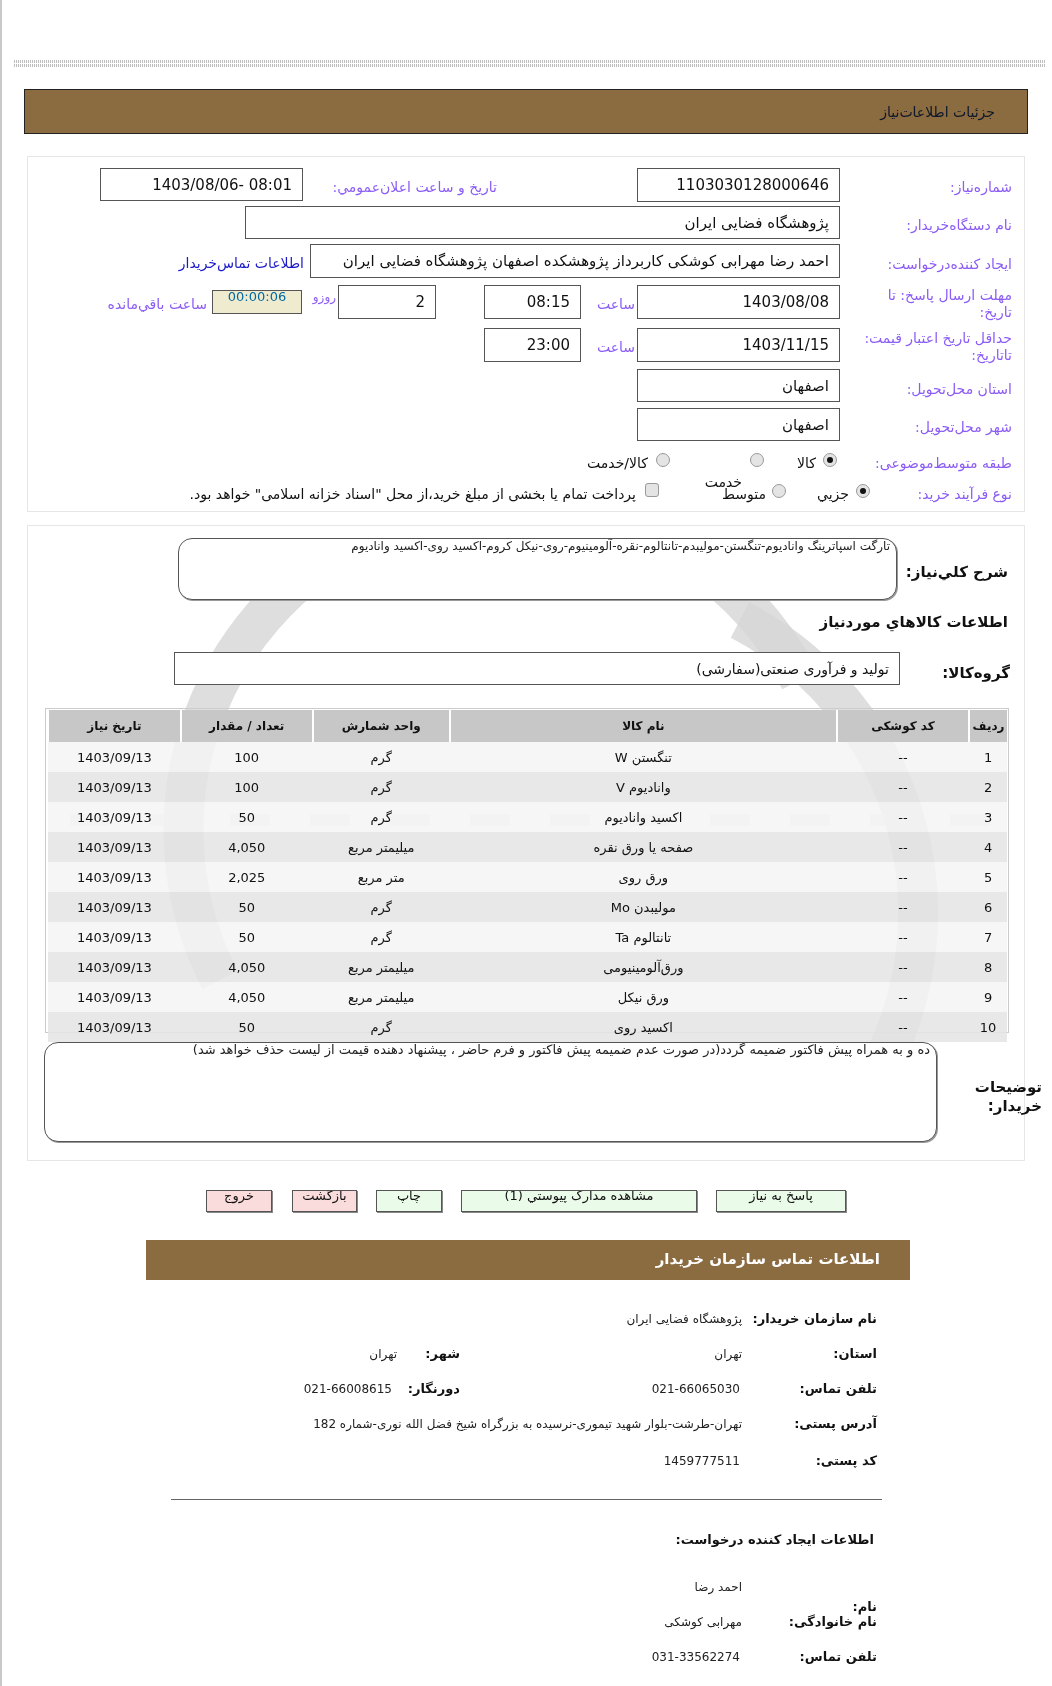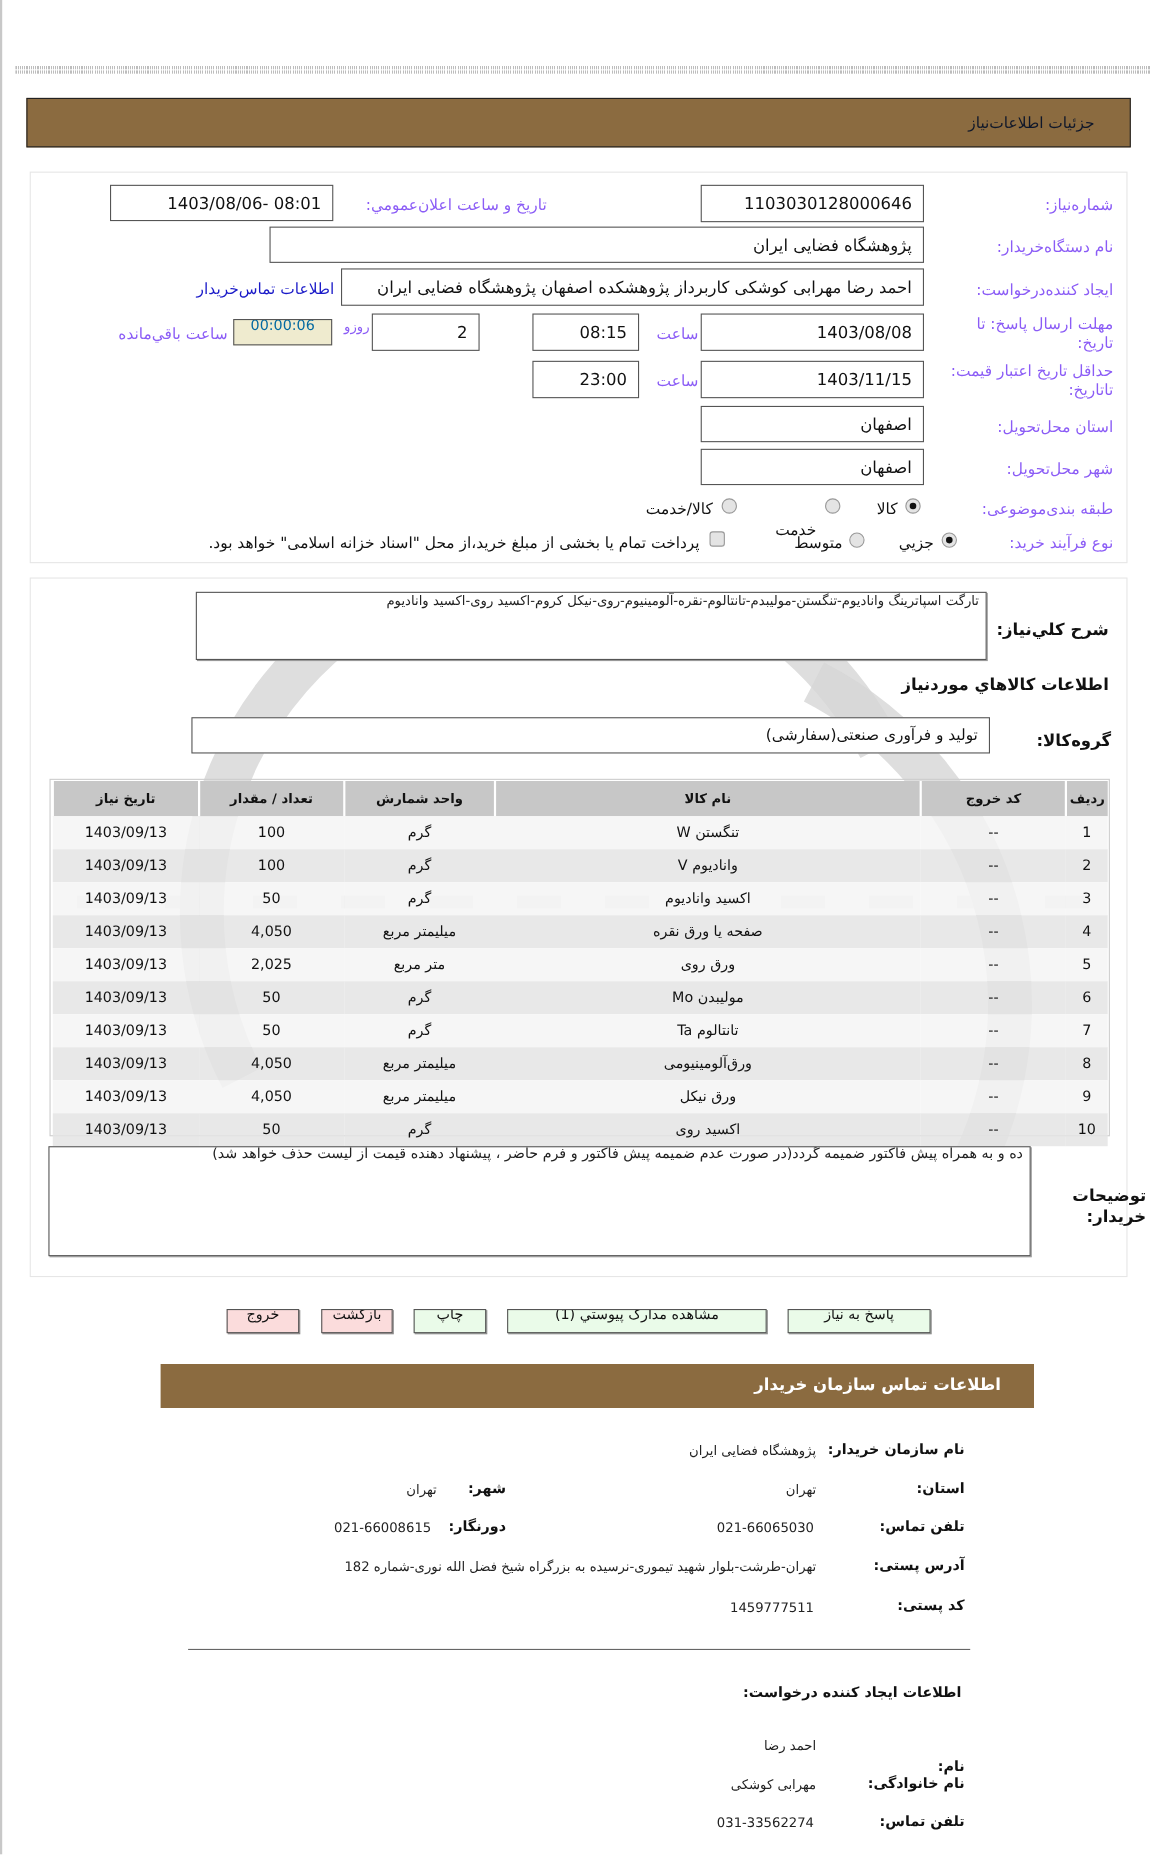--- a/index.html
+++ b/index.html
@@ -22,34 +22,34 @@
   .link { position: absolute; color: #1a1ac8; font-size: 14px; white-space: nowrap; cursor: pointer; }
   .radio { position: absolute; width: 14px; height: 14px; border-radius: 50%; border: 1px solid #999;
            background: #e4e4e4; box-sizing: border-box; }
   .radio.on::after { content: ""; position: absolute; left: 3px; top: 3px; width: 6px; height: 6px; border-radius: 50%; background: #111; }
   .checkbox { position: absolute; width: 14px; height: 14px; border: 1px solid #999; background: #e4e4e4;
               border-radius: 3px; box-sizing: border-box; }
   .opt { position: absolute; font-size: 14px; white-space: nowrap; }
   .bold-lbl { position: absolute; font-size: 15px; font-weight: bold; white-space: nowrap; }
   .textarea { position: absolute; border: 1px solid #555; background: #fff; box-sizing: border-box;
               font-size: 13px; padding: 0 6px; line-height: 14px; overflow: hidden; white-space: nowrap; color: #222; }
-  .textarea.shadowed { box-shadow: 1px 1px 0 #999; }
+  .textarea.shadowed { box-shadow: 1px 1px 0 #999; border-radius: 14px; }
   .watermark { position: absolute; left: 40px; top: 580px; width: 980px; height: 620px; pointer-events: none; }
   table.items { position: absolute; left: 47px; top: 710px; width: 960px; border-collapse: collapse;
                 font-size: 13px; direction: rtl; }
   table.items th { background: #c7c7c7; color: #111; height: 30px; font-weight: bold; border-left: 2px solid #fff; font-size: 12px; }
   table.items td { height: 28px; text-align: center; color: #111; }
   table.items tr.odd td { background: rgba(245,245,245,0.85); }
   table.items tr.even td { background: rgba(228,228,228,0.85); }
   .items-wrap { position: absolute; left: 45px; top: 708px; width: 964px; height: 325px; border: 1px solid #ccc; box-sizing: border-box; }
   .btn { position: absolute; height: 22px; border: 1px solid #555; box-sizing: border-box; font-size: 13px;
          text-align: center; line-height: 10px; overflow: hidden; cursor: pointer; box-shadow: 1px 1px 0 #888; margin-top: 20px; }
   .btn.green { background: #eafbe9; }
   .btn.pink { background: #fbdcdc; }
-  .section-bar { position: absolute; left: 146px; top: 1240px; width: 764px; height: 40px; background: #8b6b40; padding-left: 30px; }
+  .section-bar { position: absolute; left: 146px; top: 1240px; width: 764px; height: 40px; background: #8b6b40; }
   .section-bar span { position: absolute; right: 30px; top: 10px; color: #fff; font-size: 15px; font-weight: bold; }
   .c-lbl { position: absolute; font-size: 13px; font-weight: bold; white-space: nowrap; }
   .c-val { position: absolute; font-size: 12px; white-space: nowrap; color: #222; }
   .divider { position: absolute; left: 171px; top: 1499px; width: 711px; height: 1px; background: #666; }
 </style>
 </head>
 <body>
 
 <div class="left-rule"></div>
 <div class="dotted-rule" style="top:60px;"></div>
@@ -87,21 +87,21 @@
 <div class="box ltr" style="left:637px; top:328px; width:203px; height:34px;">1403/11/15</div>
 <span class="lbl" style="right:417px; top:339px;">ساعت</span>
 <div class="box ltr" style="left:484px; top:328px; width:97px; height:34px;">23:00</div>
 
 <span class="lbl" style="right:40px; top:381px;">استان محل‌تحويل:</span>
 <div class="box" style="left:637px; top:369px; width:203px; height:33px;">اصفهان</div>
 
 <span class="lbl" style="right:40px; top:419px;">شهر محل‌تحويل:</span>
 <div class="box" style="left:637px; top:408px; width:203px; height:33px;">اصفهان</div>
 
-<span class="lbl" style="right:40px; top:455px;">طبقه بندی‌موضوعی:</span>
+<span class="lbl" style="right:40px; top:455px;">طبقه متوسط‌موضوعی:</span>
 <div class="radio on" style="left:823px; top:453px;"></div>
 <span class="opt" style="right:236px; top:455px;">کالا</span>
 <div class="radio" style="left:750px; top:453px;"></div>
 <span class="opt" style="right:310px; top:474px;">خدمت</span>
 <div class="radio" style="left:656px; top:453px;"></div>
 <span class="opt" style="right:404px; top:455px;">کالا/خدمت</span>
 
 <span class="lbl" style="right:40px; top:486px;">نوع فرآيند خريد:</span>
 <div class="radio on" style="left:856px; top:484px;"></div>
 <span class="opt" style="right:203px; top:486px;">جزيي</span>
@@ -125,21 +125,21 @@
 <span class="bold-lbl" style="right:44px; top:613px;">اطلاعات کالاهاي موردنياز</span>
 
 <span class="bold-lbl" style="right:42px; top:664px;">گروه‌کالا:</span>
 <div class="box" style="left:174px; top:652px; width:726px; height:33px; font-size:14px;">تولید و فرآوری صنعتی(سفارشی)</div>
 
 <div class="items-wrap"></div>
 <table class="items">
   <thead>
     <tr>
       <th style="width:35px;">رديف</th>
-      <th style="width:130px;">کد خروج</th>
+      <th style="width:130px;">کد کوشکی</th>
       <th style="width:390px;">نام کالا</th>
       <th style="width:135px;">واحد شمارش</th>
       <th style="width:130px;">تعداد / مقدار</th>
       <th style="width:130px;">تاريخ نياز</th>
     </tr>
   </thead>
   <tbody>
     <tr class="odd">
       <td>1</td>
       <td>--</td>

